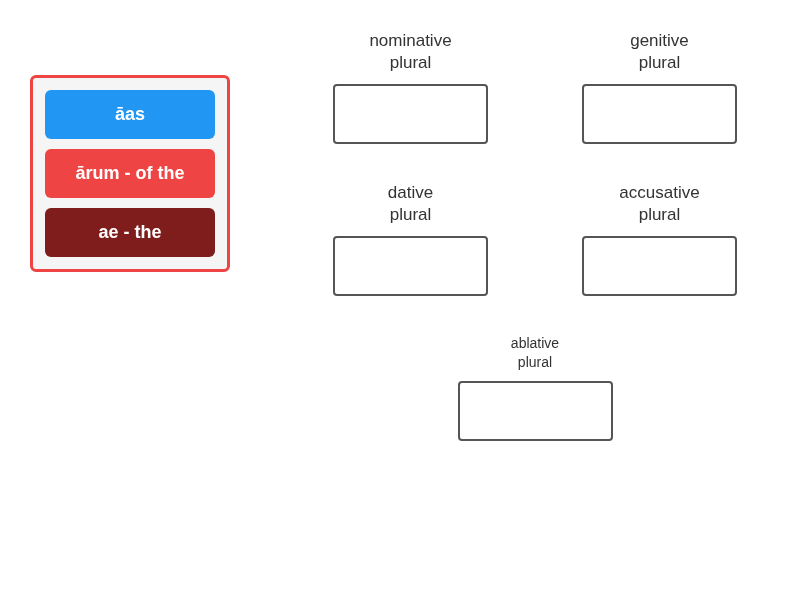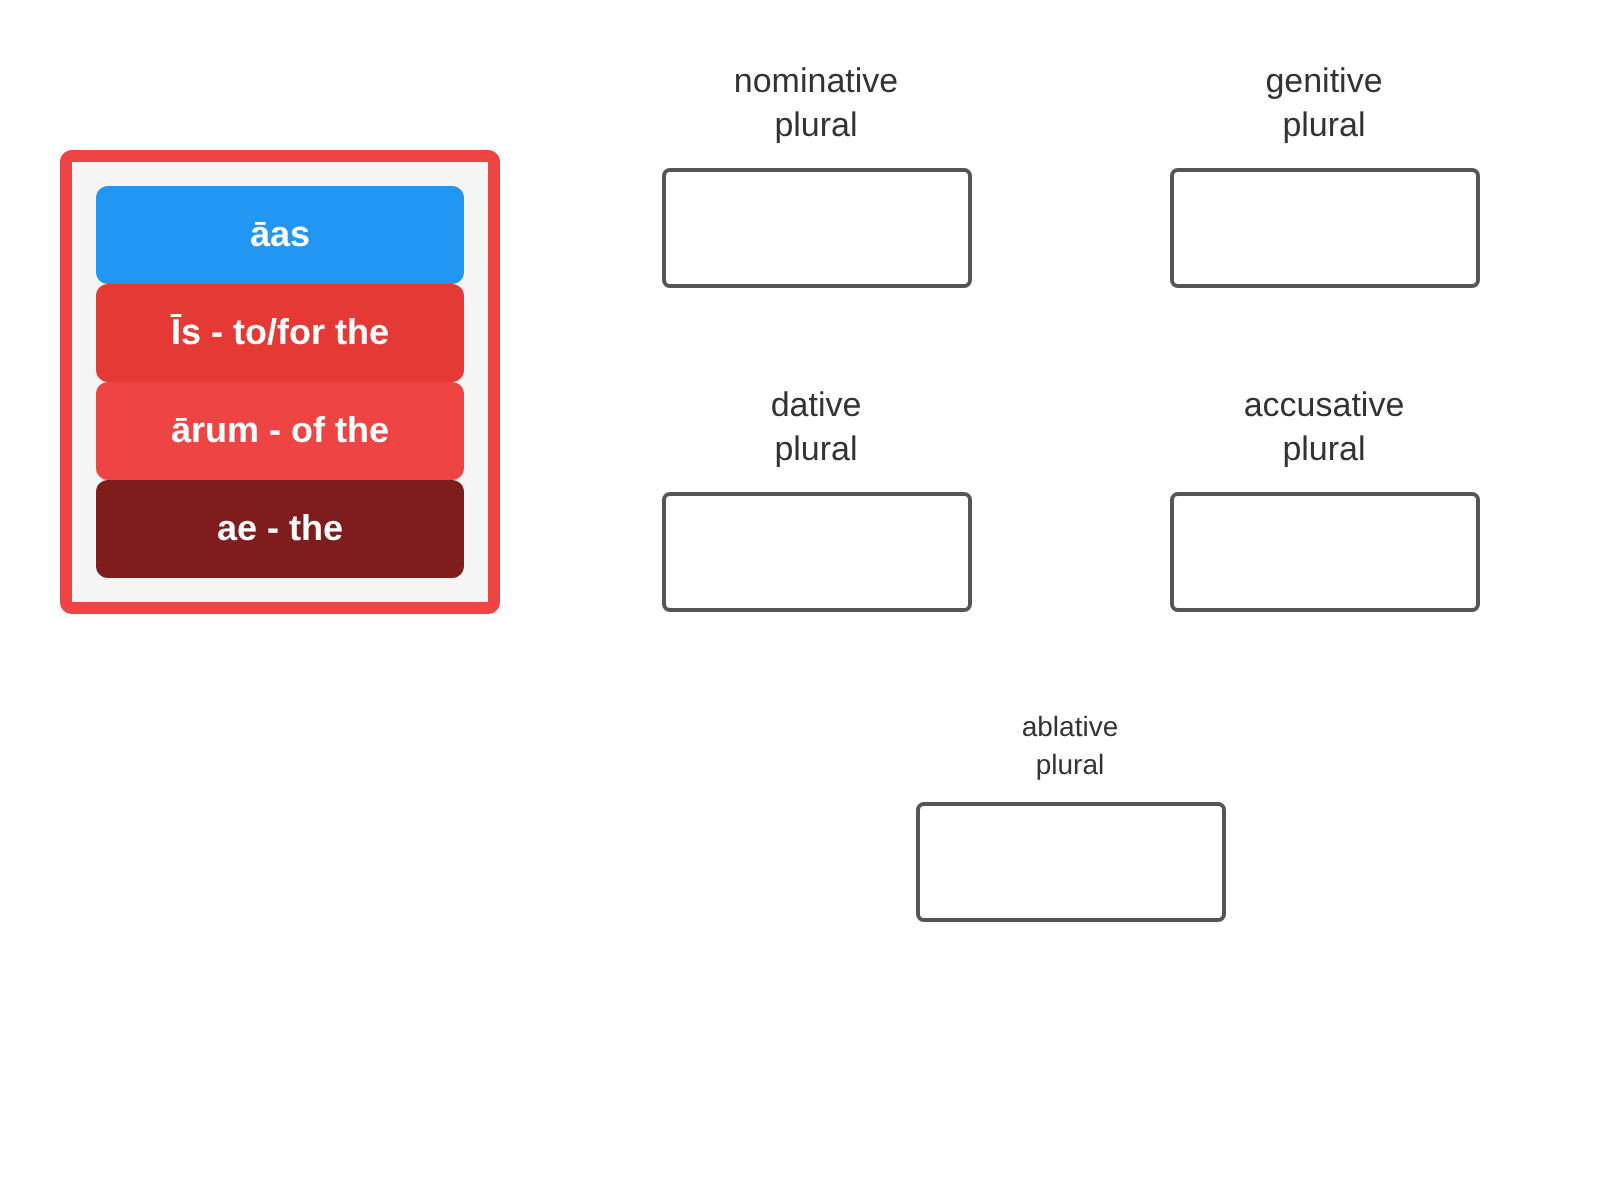--- a/index.html
+++ b/index.html
@@ -10,27 +10,28 @@
       font-family: Arial, sans-serif;
       position: relative;
       overflow: hidden;
     }
 
     
     .left-panel {
       position: absolute;
       left: 30px;
       top: 75px;
-      width: 220px;
+      width: 200px;
       background: #f5f5f5;
-      border: 6px solid #ef4444;
+      border: 3px solid #ef4444;
       border-radius: 6px;
       padding: 12px;
       display: flex;
       flex-direction: column;
+      gap: 10px;
     }
 
     .word-chip {
       border-radius: 6px;
       padding: 14px 10px;
       text-align: center;
       font-size: 18px;
       font-weight: bold;
       color: #ffffff;
       cursor: grab;
@@ -48,21 +49,21 @@
       left: 290px;
       top: 20px;
       width: 490px;
       height: 565px;
     }
 
     .grid {
       display: grid;
       grid-template-columns: 1fr 1fr;
       grid-template-rows: auto auto auto;
-      gap: 18px;
+      gap: 8px;
       width: 100%;
     }
 
     .cell {
       display: flex;
       flex-direction: column;
       align-items: center;
       padding: 10px 10px 20px 10px;
     }
 
@@ -98,23 +99,20 @@
       margin-bottom: 10px;
     }
   </style>
 </head>
 <body>
 
 <div class="left-panel">
   <div class="word-chip chip-blue">
     <span>āas</span>
   </div>
-  <div class="word-chip chip-red">
-    <span>Īs - to/for the</span>
-  </div>
   <div class="word-chip chip-orange">
     <span>ārum - of the</span>
   </div>
   <div class="word-chip chip-purple">
     <span>ae - the</span>
   </div>
 </div>
 
 <div class="right-area">
   <div class="grid">

